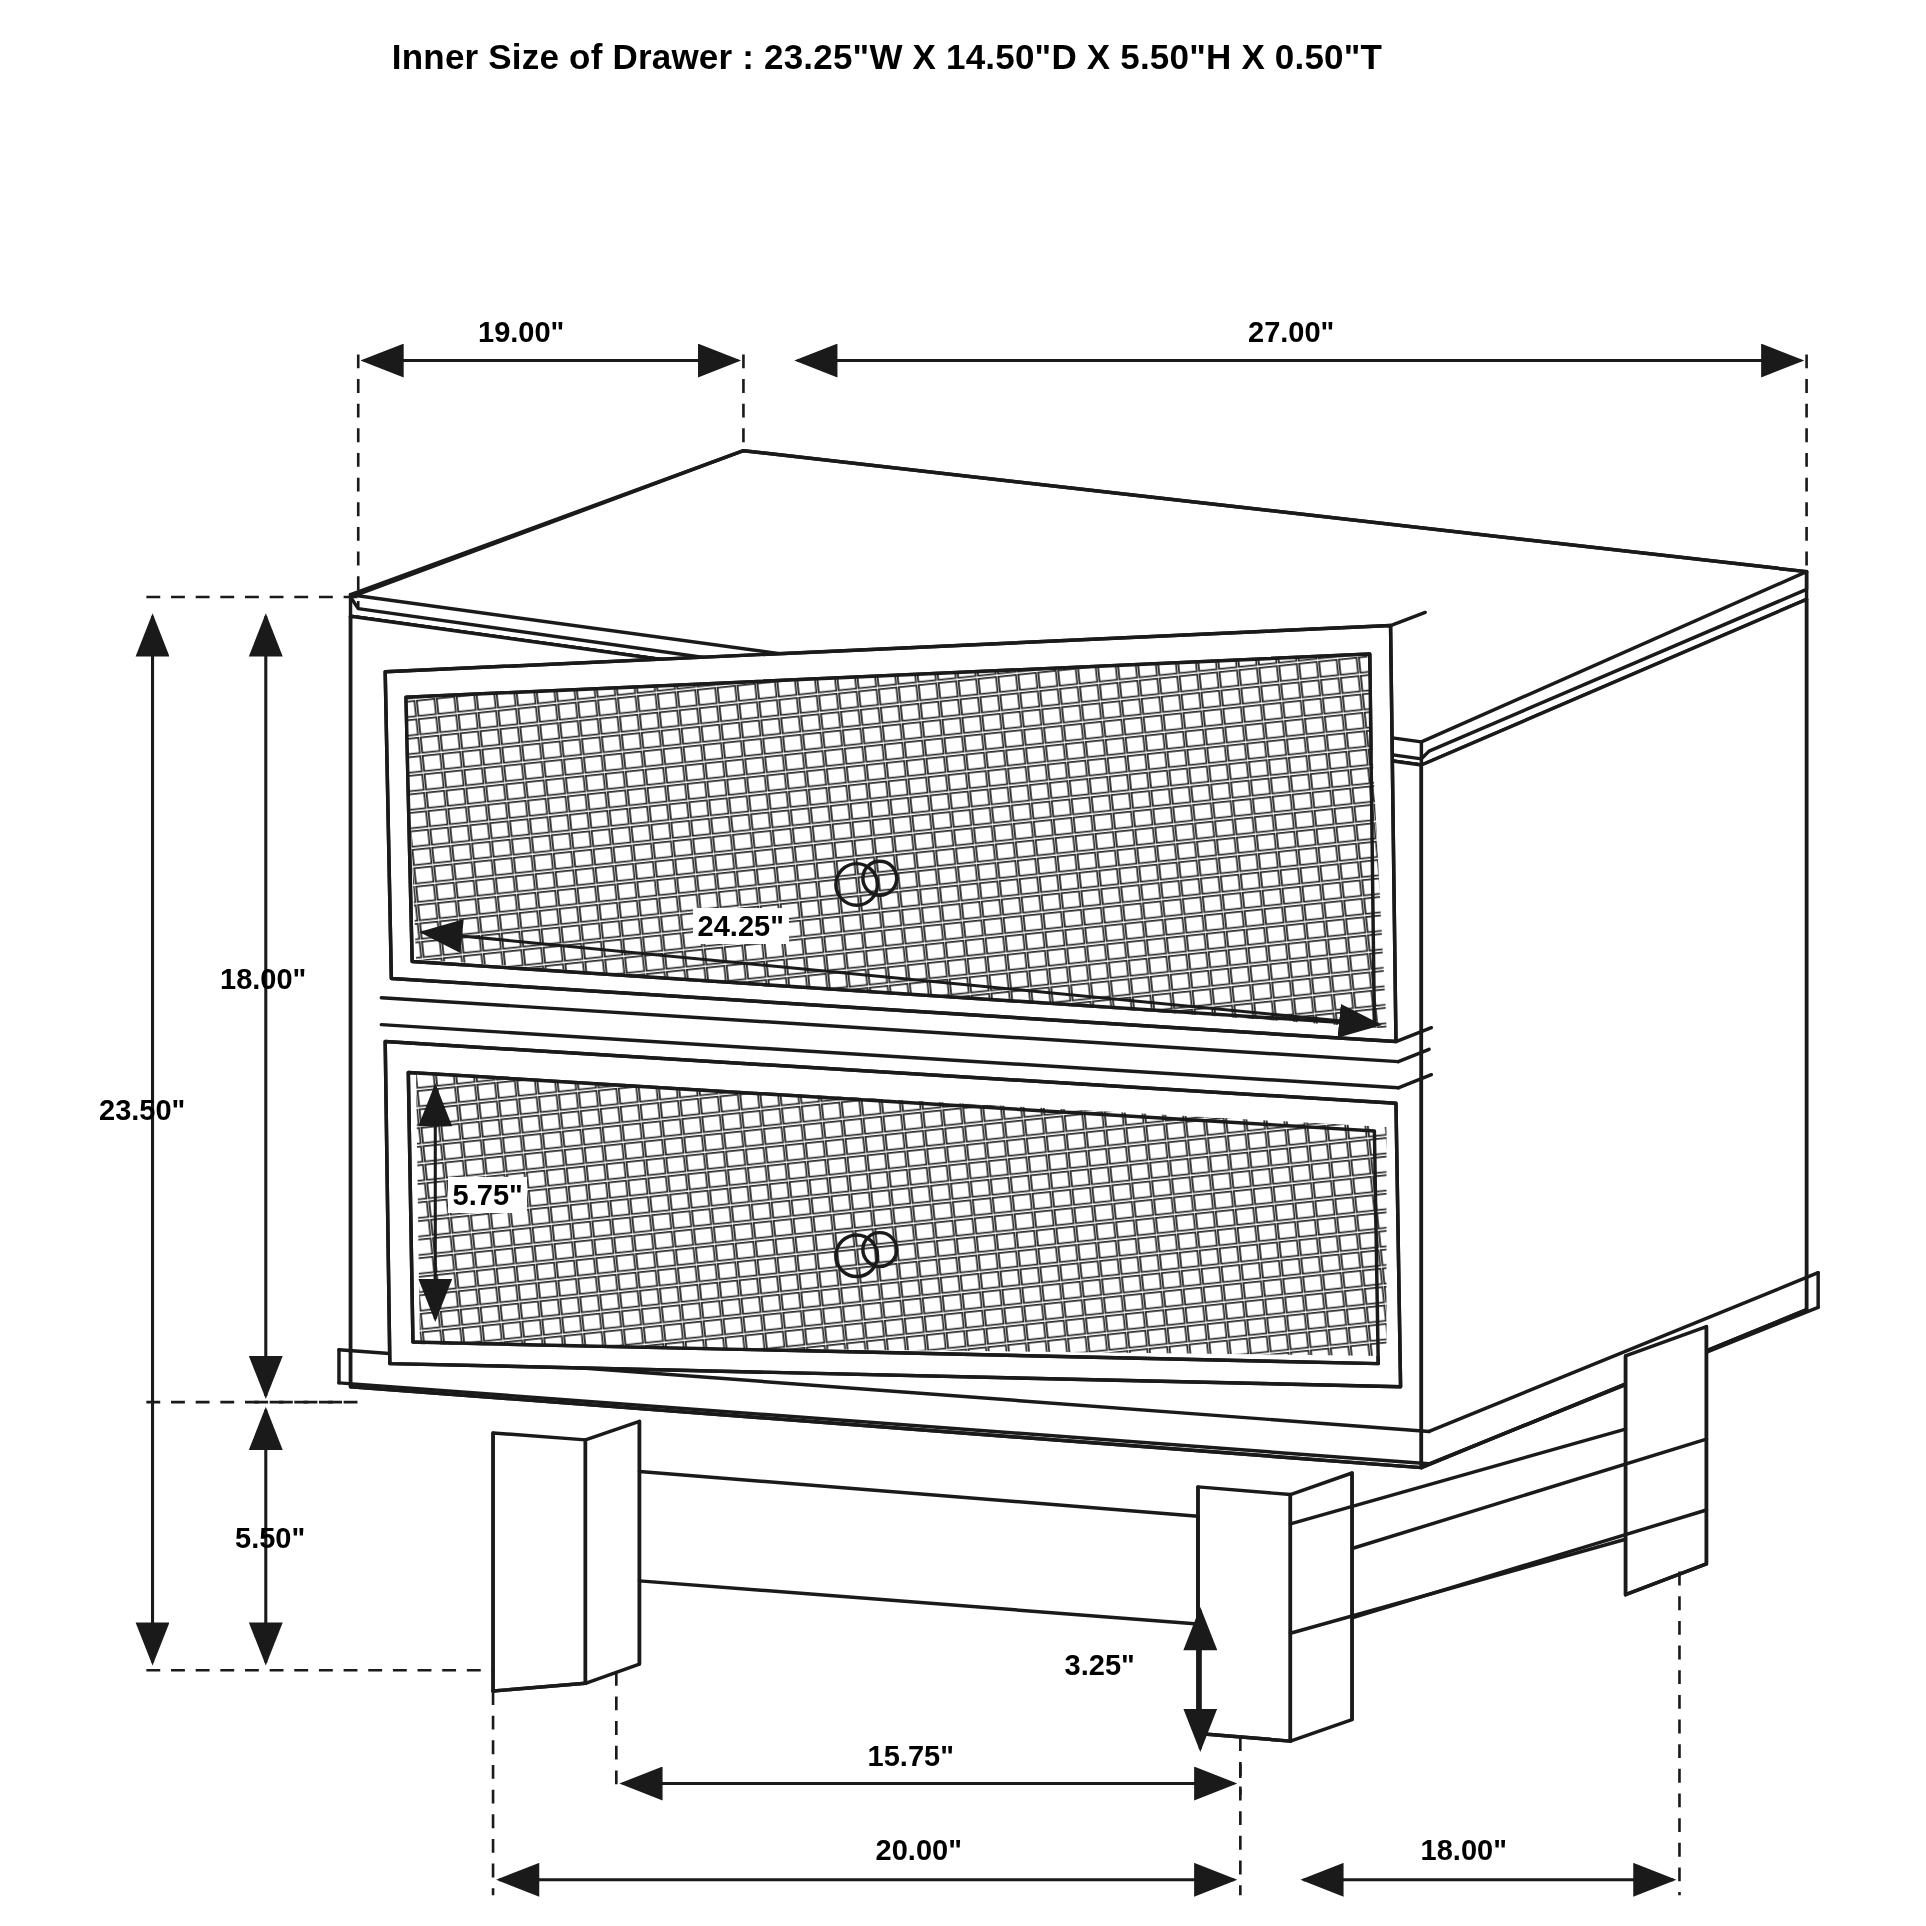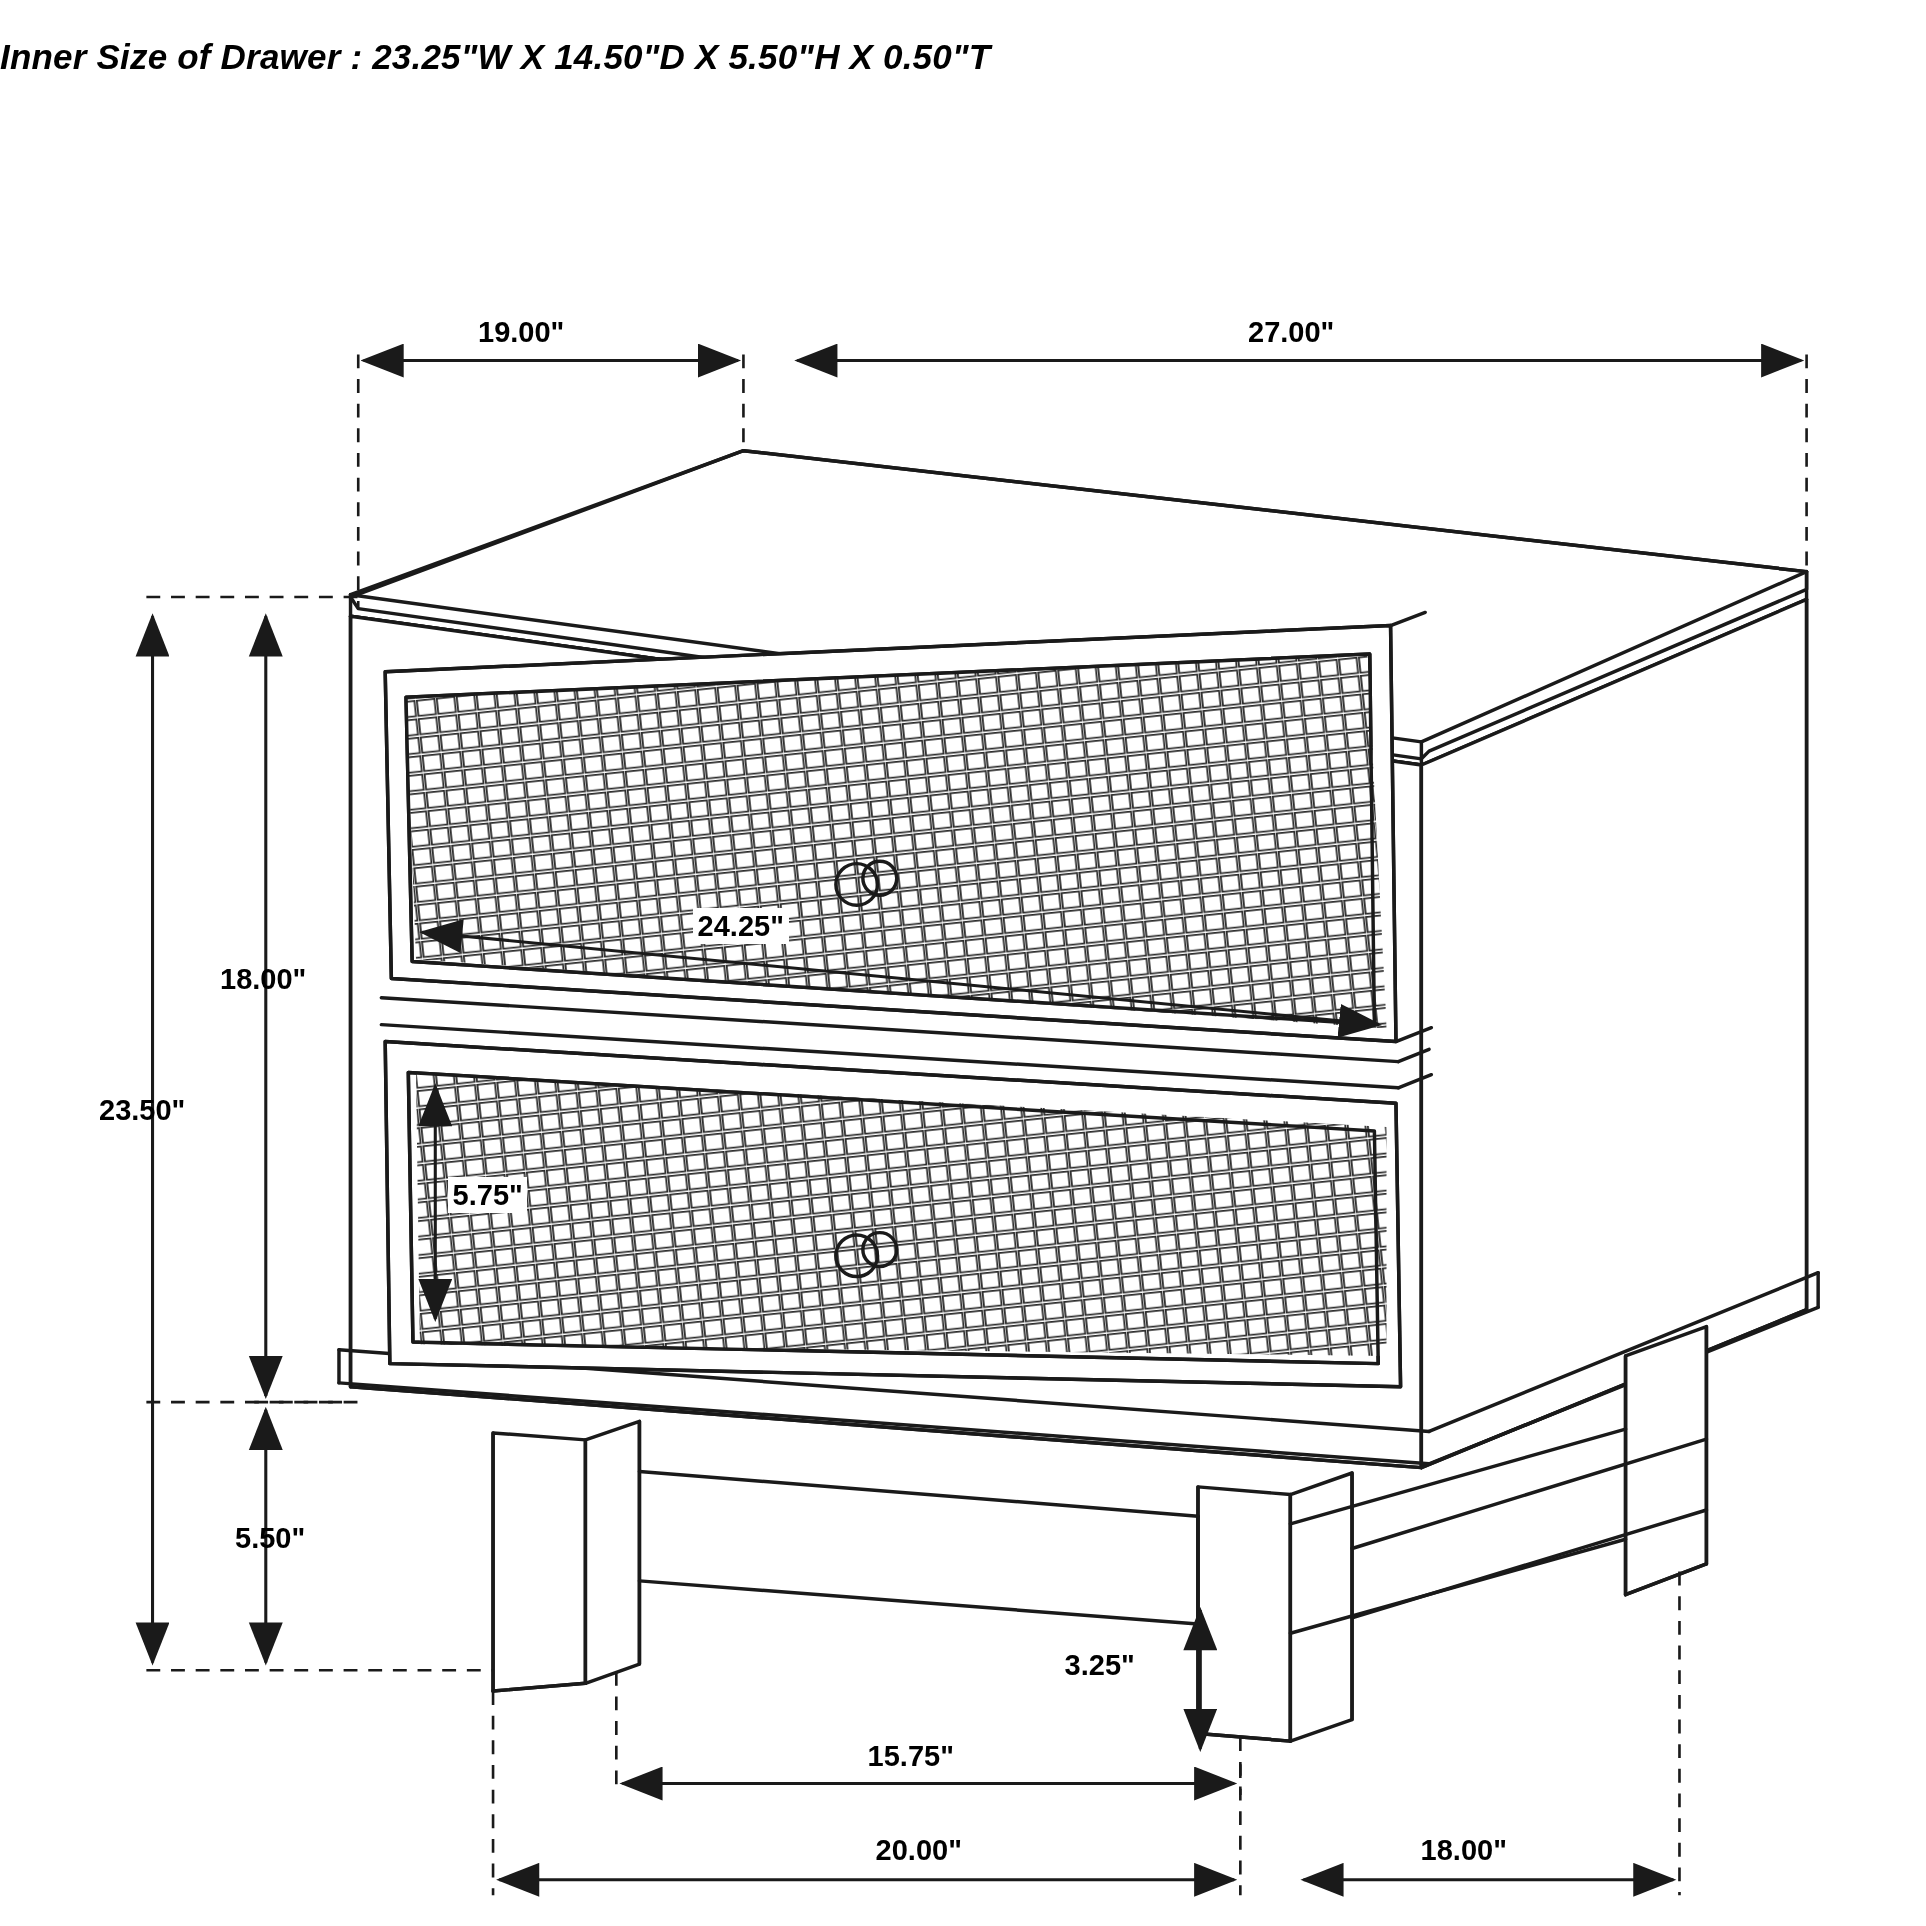--- a/index.html
+++ b/index.html
@@ -1,18 +1,18 @@
 <!DOCTYPE html>
 <html style="font-size:12.3px"><head>
 <meta charset="utf-8">
 <style>
   html,body{margin:0;padding:0;background:#ffffff;}
   body{width:1926px;height:1926px;font-family:"Liberation Sans",sans-serif;color:#000;}
   #stage{position:relative;width:1926px;height:1926px;overflow:hidden;}
-  .title{position:absolute;top:37px;left:0;width:1774px;text-align:left;font-size:35px;font-weight:bold;letter-spacing:0.2px;font-style:italic;}
+  .title{position:absolute;top:37px;left:0;width:1774px;text-align:center;font-size:35px;font-weight:bold;letter-spacing:0.2px;}
   .dim{position:absolute;font-size:29px;font-weight:bold;white-space:nowrap;}
   svg.layer{position:absolute;top:0;left:0;width:1926px;height:1926px;}
 </style>
 </head>
 <body>
 
 <div id="stage">
 
   <div class="title">Inner Size of Drawer  : 23.25"W X 14.50"D X 5.50"H X 0.50"T</div>
 

